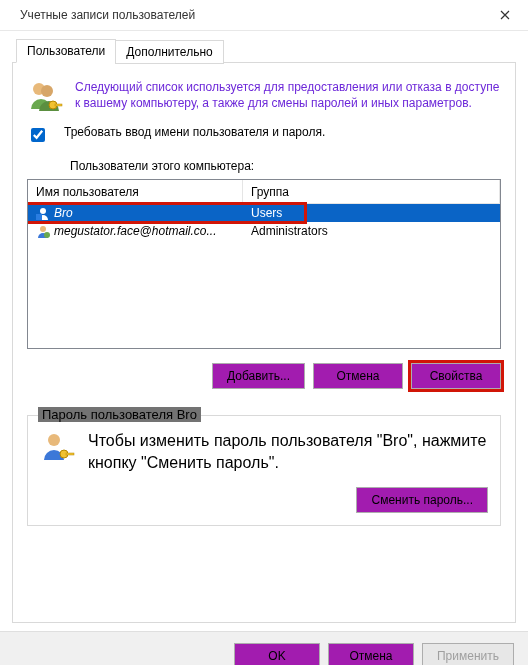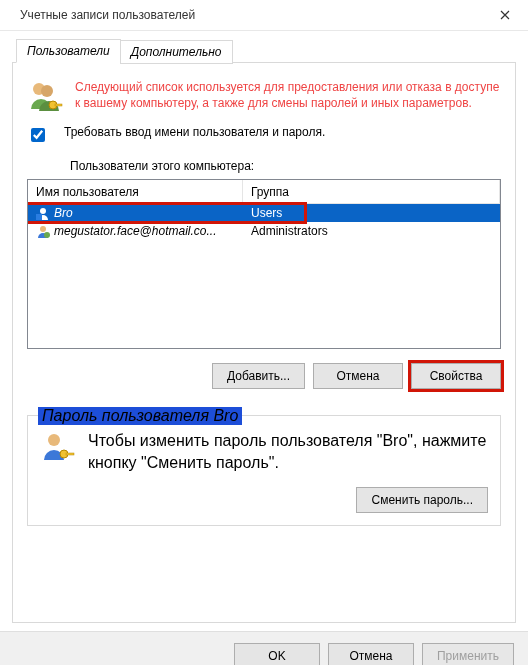--- a/index.html
+++ b/index.html
@@ -1,46 +1,46 @@
 <!DOCTYPE html>
 <html><head>
 <meta charset="utf-8">
 <style>
   * { box-sizing: border-box; font-family: 'Segoe UI', Tahoma, sans-serif; }
   body { margin: 0; background: #fff; width: 528px; height: 665px; overflow: hidden; }
   .titlebar { height: 31px; background: #fff; border-bottom: 1px solid #e8e8e8; display: flex; align-items: center; padding-left: 20px; font-size: 12px; color: #333; }
   .titlebar .title { flex: 1; }
   .titlebar .close { width: 46px; height: 30px; display: flex; align-items: center; justify-content: center; color: #333; font-size: 14px; }
   .body { padding: 8px 12px 0 12px; }
-  .tabstrip { display: flex; position: relative; z-index: 2; margin-bottom: -1px; padding-left: 4px; font-style: italic; }
+  .tabstrip { display: flex; position: relative; z-index: 2; margin-bottom: -1px; padding-left: 4px; }
   .tab { border: 1px solid #d9d9d9; border-bottom: 1px solid #fff; background: #fff; padding: 4px 10px 4px 10px; font-size: 12px; color: #000; margin-right: -1px; position: relative; }
   .tab.inactive { border-bottom: 1px solid #d9d9d9; background: #fff; top: 1px; }
   .tabpanel { border: 1px solid #d9d9d9; background: #fff; padding: 16px 14px 14px 14px; position: relative; height: 561px; }
   .intro { display: flex; gap: 12px; margin-bottom: 6px; }
   .intro-icon { width: 36px; height: 36px; flex-shrink: 0; }
-  .intro-text { font-size: 12px; color: #ef4444; line-height: 1.35; }
+  .intro-text { font-size: 12px; color: #6d28d9; line-height: 1.35; }
   .checkbox-row { display: flex; gap: 16px; font-size: 12px; margin: 10px 0 14px 0; }
   .checkbox-row input { width: 14px; height: 14px; accent-color: #0066cc; }
   .label-users { font-size: 12px; margin-bottom: 6px; margin-left: 43px; }
   .listview { border: 1px solid #828790; height: 170px; background: #fff; font-size: 12px; overflow: hidden; }
   .lv-header { display: flex; height: 24px; align-items: center; border-bottom: 1px solid #e5e5e5; background: #fff; }
   .lv-header .col { padding-left: 8px; border-right: 1px solid #e5e5e5; height: 100%; display: flex; align-items: center; color: #000; text-align: center; }
   .col-name { width: 215px; }
   .col-group { flex: 1; }
   .lv-row { display: flex; height: 18px; align-items: center; }
   .lv-row .cell { padding-left: 8px; display: flex; align-items: center; gap: 4px; white-space: nowrap; overflow: hidden; text-overflow: ellipsis; }
   .lv-row .cell-name { width: 215px; font-style: italic; }
   .lv-row .cell-group { flex: 1; }
   .lv-row.selected { background: #0a64c6; color: #fff; }
   .row-icon { width: 14px; height: 14px; display: inline-block; flex-shrink: 0; }
   .btnrow { display: flex; justify-content: flex-end; gap: 8px; margin-top: 14px; }
-  .btn { min-width: 90px; height: 26px; border: 1px solid #adadad; background: #e5e5e5; font-size: 12px; color: #000; display: flex; align-items: center; justify-content: center; padding: 0 14px; }
+  .btn { min-width: 90px; height: 26px; border: 1px solid #adadad; background: #a21caf; font-size: 12px; color: #000; display: flex; align-items: center; justify-content: center; padding: 0 14px; }
   .btn:disabled, .btn.disabled { color: #9f9f9f; background: #e7e7e7; }
   .groupbox { border: 1px solid #d9d9d9; margin-top: 26px; padding: 14px 12px 12px 12px; position: relative; }
-  .groupbox-legend { position: absolute; top: -9px; left: 10px; background: #1d4ed8; padding: 0 4px; font-size: 16px; font-style: italic; }
+  .groupbox-legend { position: absolute; top: -9px; left: 10px; background: #737373; padding: 0 4px; font-size: 13px; }
   .pw-row { display: flex; gap: 12px; }
   .pw-icon { width: 36px; height: 36px; flex-shrink: 0; }
   .pw-text { font-size: 16px; line-height: 1.35; }
   .pw-btnrow { display: flex; justify-content: flex-end; margin-top: 14px; }
   .footer { border-top: 1px solid #dfdfdf; height: 48px; display: flex; align-items: center; justify-content: flex-end; gap: 8px; padding-right: 14px; background: #f0f0f0; margin-top: 8px; }
   .footer .btn { min-width: 86px; }
   .highlight { outline: 3px solid #d11507; outline-offset: 0; position: relative; }
   .highlight-row { position: absolute; left: -3px; top: 22px; height: 22px; border: 3px solid #d11507; pointer-events: none; }
 </style>
 </head>

